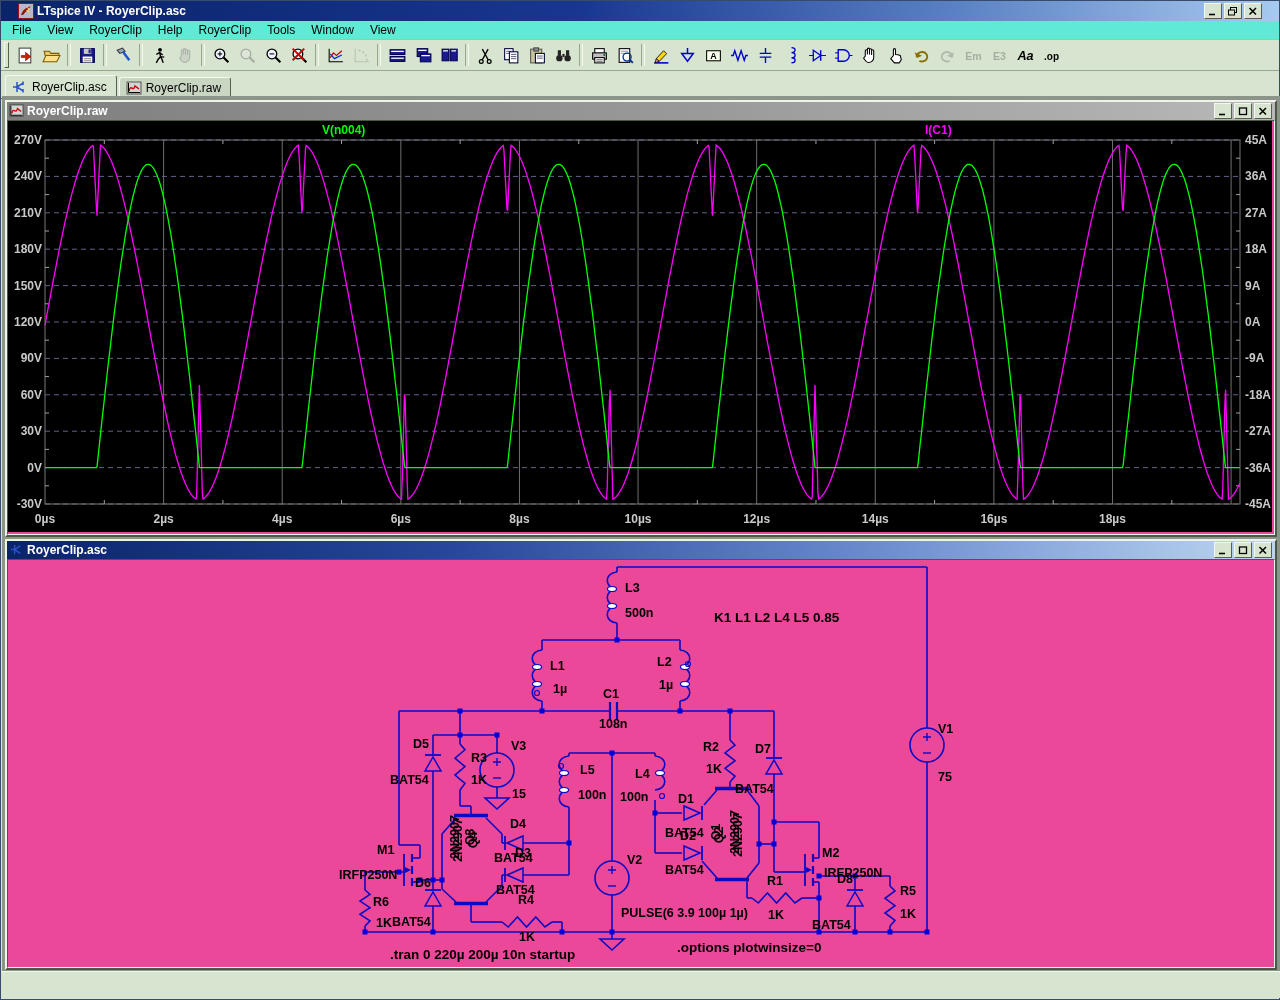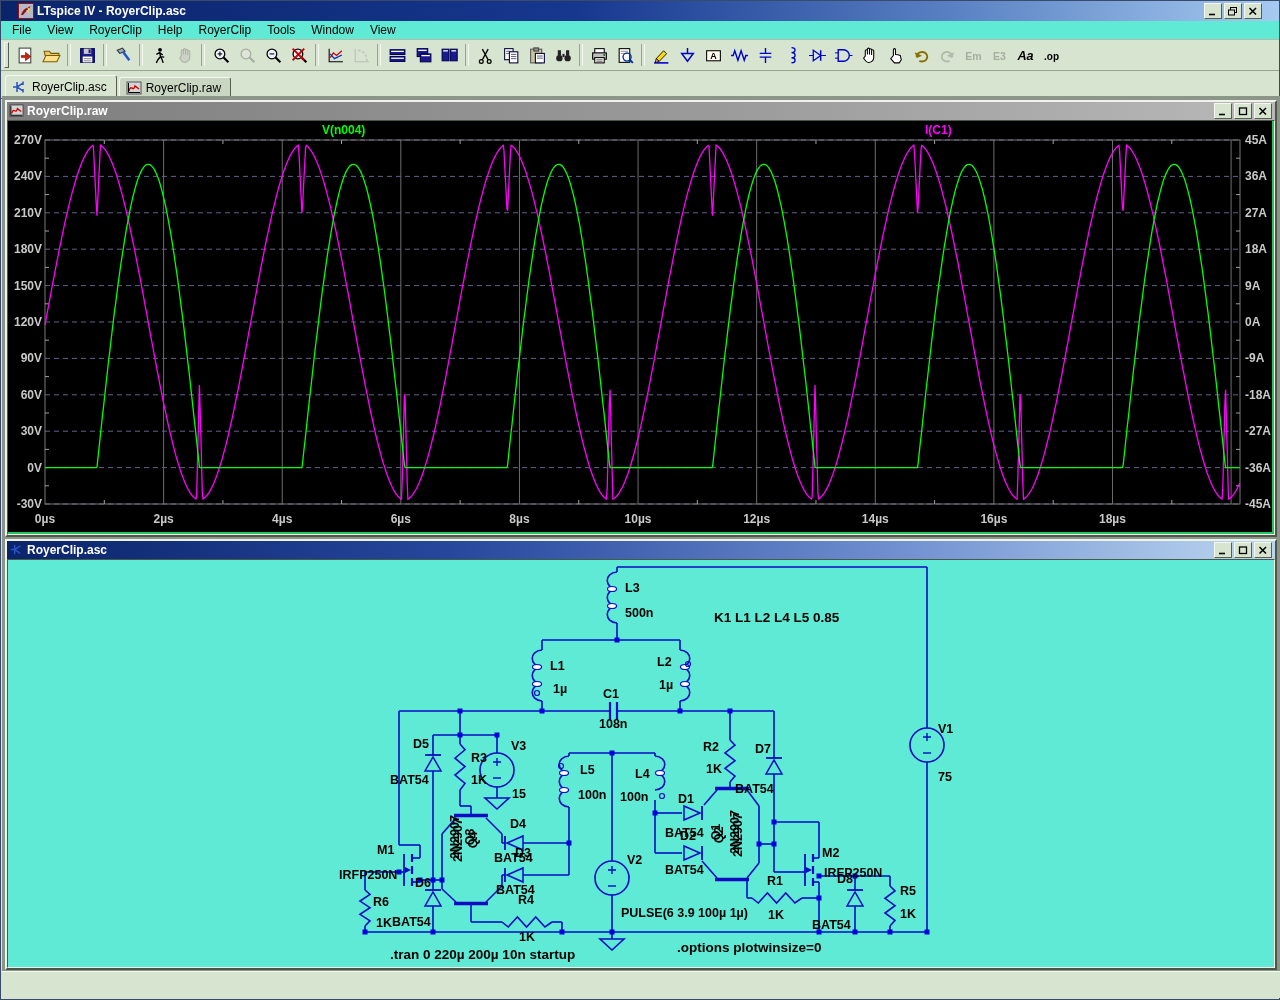--- a/index.html
+++ b/index.html
@@ -32,22 +32,22 @@
   .tab.inactive{background:#c9d6c1;height:19px;border-bottom-color:#55604e;}
   .tab svg{width:16px;height:14px;}
   
   .mdi{position:absolute;left:1px;top:95px;width:1278px;height:877px;background:#8b958a;overflow:hidden;}
   .child{position:absolute;background:#d7e4cf;border:2px solid;border-color:#eef4ea #4c5747 #4c5747 #eef4ea;box-sizing:border-box;}
   .ctitle{height:18px;display:flex;align-items:center;color:#fff;font-weight:bold;font-size:12px;padding:0 2px;}
   .ctitle.active{background:linear-gradient(90deg,#0a246a 0%,#26479c 35%,#6f8fd0 70%,#a8c4e8 92%,#bcd4ee 100%);}
   .ctitle.inactive{background:linear-gradient(90deg,#7f7f7f 0%,#9a9a9a 55%,#b8b8b8 100%);}
   .ctitle .ticon{width:15px;height:14px;margin-right:3px;flex:0 0 auto;}
   .ctitle .ttext{flex:1;}
-  .cbody{position:relative;background:#22c55e;border:1px solid;border-color:#4c5747 #eef4ea #eef4ea #4c5747;}
-  .cbody.white{background:#5eead4;}
+  .cbody{position:relative;background:#ec4899;border:1px solid;border-color:#4c5747 #eef4ea #eef4ea #4c5747;}
+  .cbody.white{background:#ec4899;}
   svg text{font-family:"Liberation Sans",sans-serif;}
   
   .statusbar{position:absolute;left:1px;bottom:1px;width:1278px;height:26px;background:#d7e4cf;border-top:1px solid #f4f8f0;}
 </style>
 </head>
 <body>
 
 <div id="app">
   <div class="titlebar">
     <span class="ticon">

